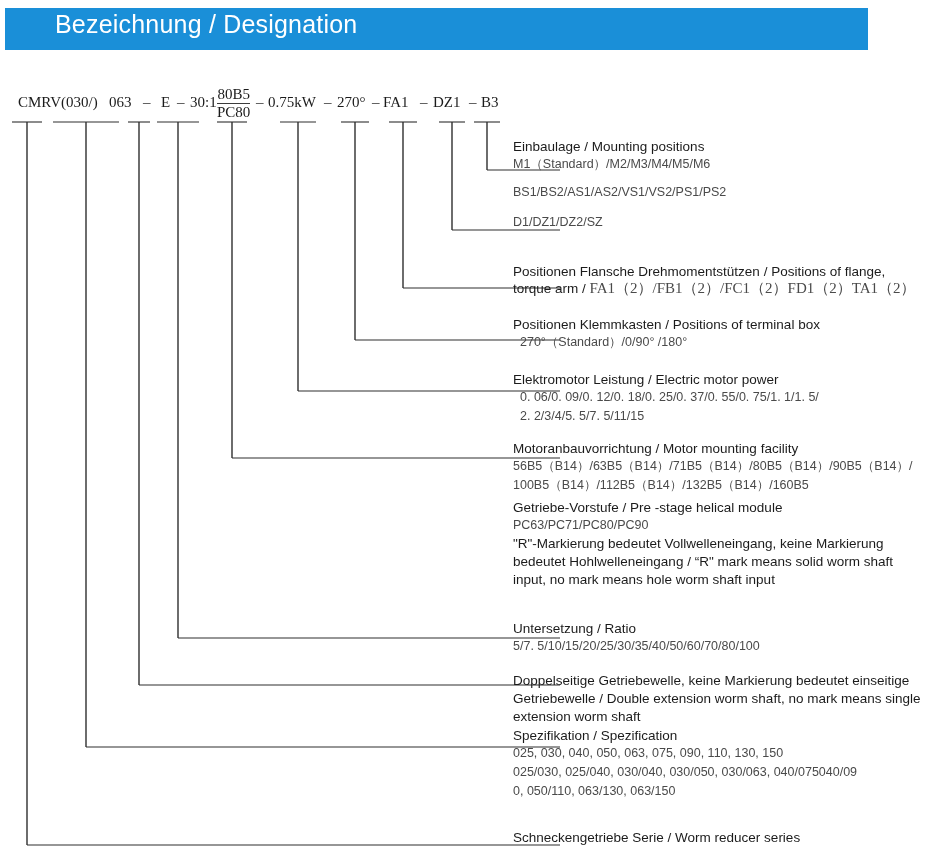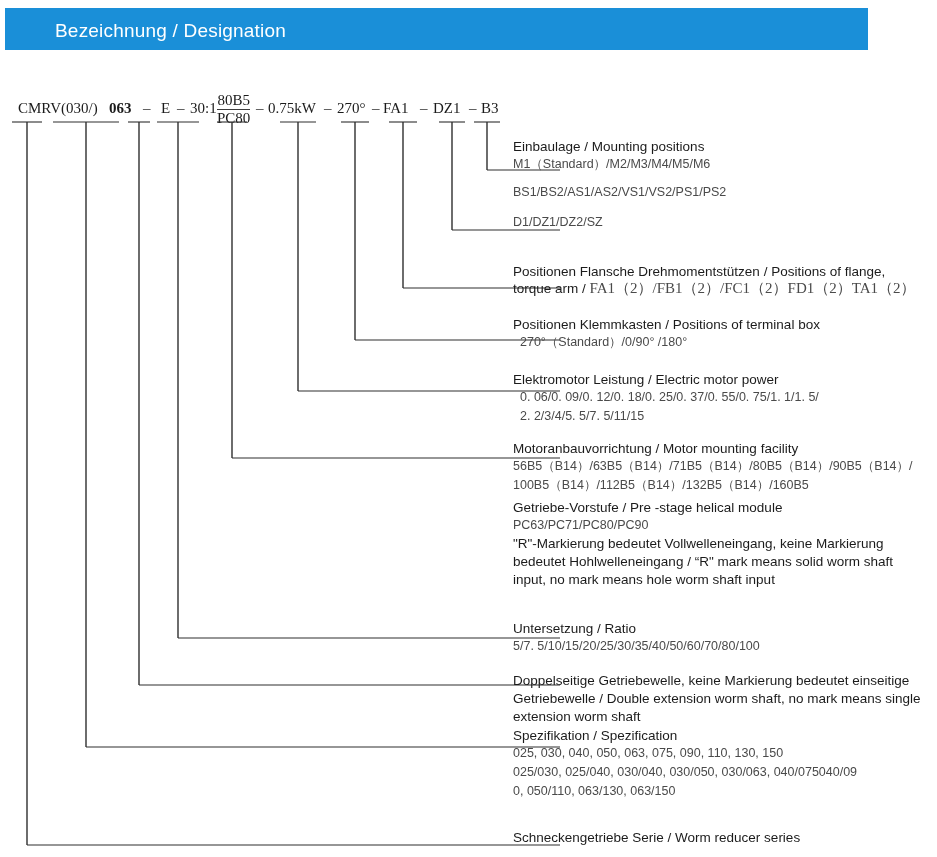--- a/index.html
+++ b/index.html
@@ -16,32 +16,32 @@
 
   
   #header-bar {
     position: absolute;
     left: 5px; top: 8px;
     width: 863px; height: 42px;
     background: #1a8fd8;
   }
   #header-title {
     position: absolute;
-    left: 50px; top: 12px;
-    font-size: 19px;
+    left: 50px; top: 2px;
+    font-size: 25px;
     color: #ffffff;
     font-family: "Liberation Sans", sans-serif;
     white-space: nowrap;
     letter-spacing: .2px;
   }
 
   
   #code-line {
     position: absolute;
-    left: 0; top: 94px;
+    left: 0; top: 88px;
     width: 937px; height: 36px;
   }
   .code-tok {
     position: absolute;
     font-family: "Liberation Serif", serif;
     font-size: 15px;
     color: #1b1b1b;
     white-space: nowrap;
     top: 6px;
   }
@@ -112,21 +112,21 @@
 </head>
 <body>
 
 <div id="header-bar">
   <div id="header-title">Bezeichnung / Designation</div>
 </div>
 
 <div id="code-line">
     <div class="code-tok" style="left: 18px;">CMRV</div>
     <div class="code-tok" style="left: 61px;">(030/)</div>
-    <div class="code-tok" style="left: 109px; font-weight: bold;">063</div>
+    <div class="code-tok" style="left: 109px;">063</div>
     <div class="code-tok" style="left: 161px;">E</div>
     <div class="code-tok" style="left: 190px;">30:1</div>
     <div class="code-tok" style="left: 268px;">0.75kW</div>
     <div class="code-tok" style="left: 337px;">270°</div>
     <div class="code-tok" style="left: 383px;">FA1</div>
     <div class="code-tok" style="left: 433px;">DZ1</div>
     <div class="code-tok" style="left: 481px;">B3</div>
     <div class="code-dash" style="left: 143px;">–</div>
     <div class="code-dash" style="left: 177px;">–</div>
     <div class="code-dash" style="left: 228px;">–</div>

